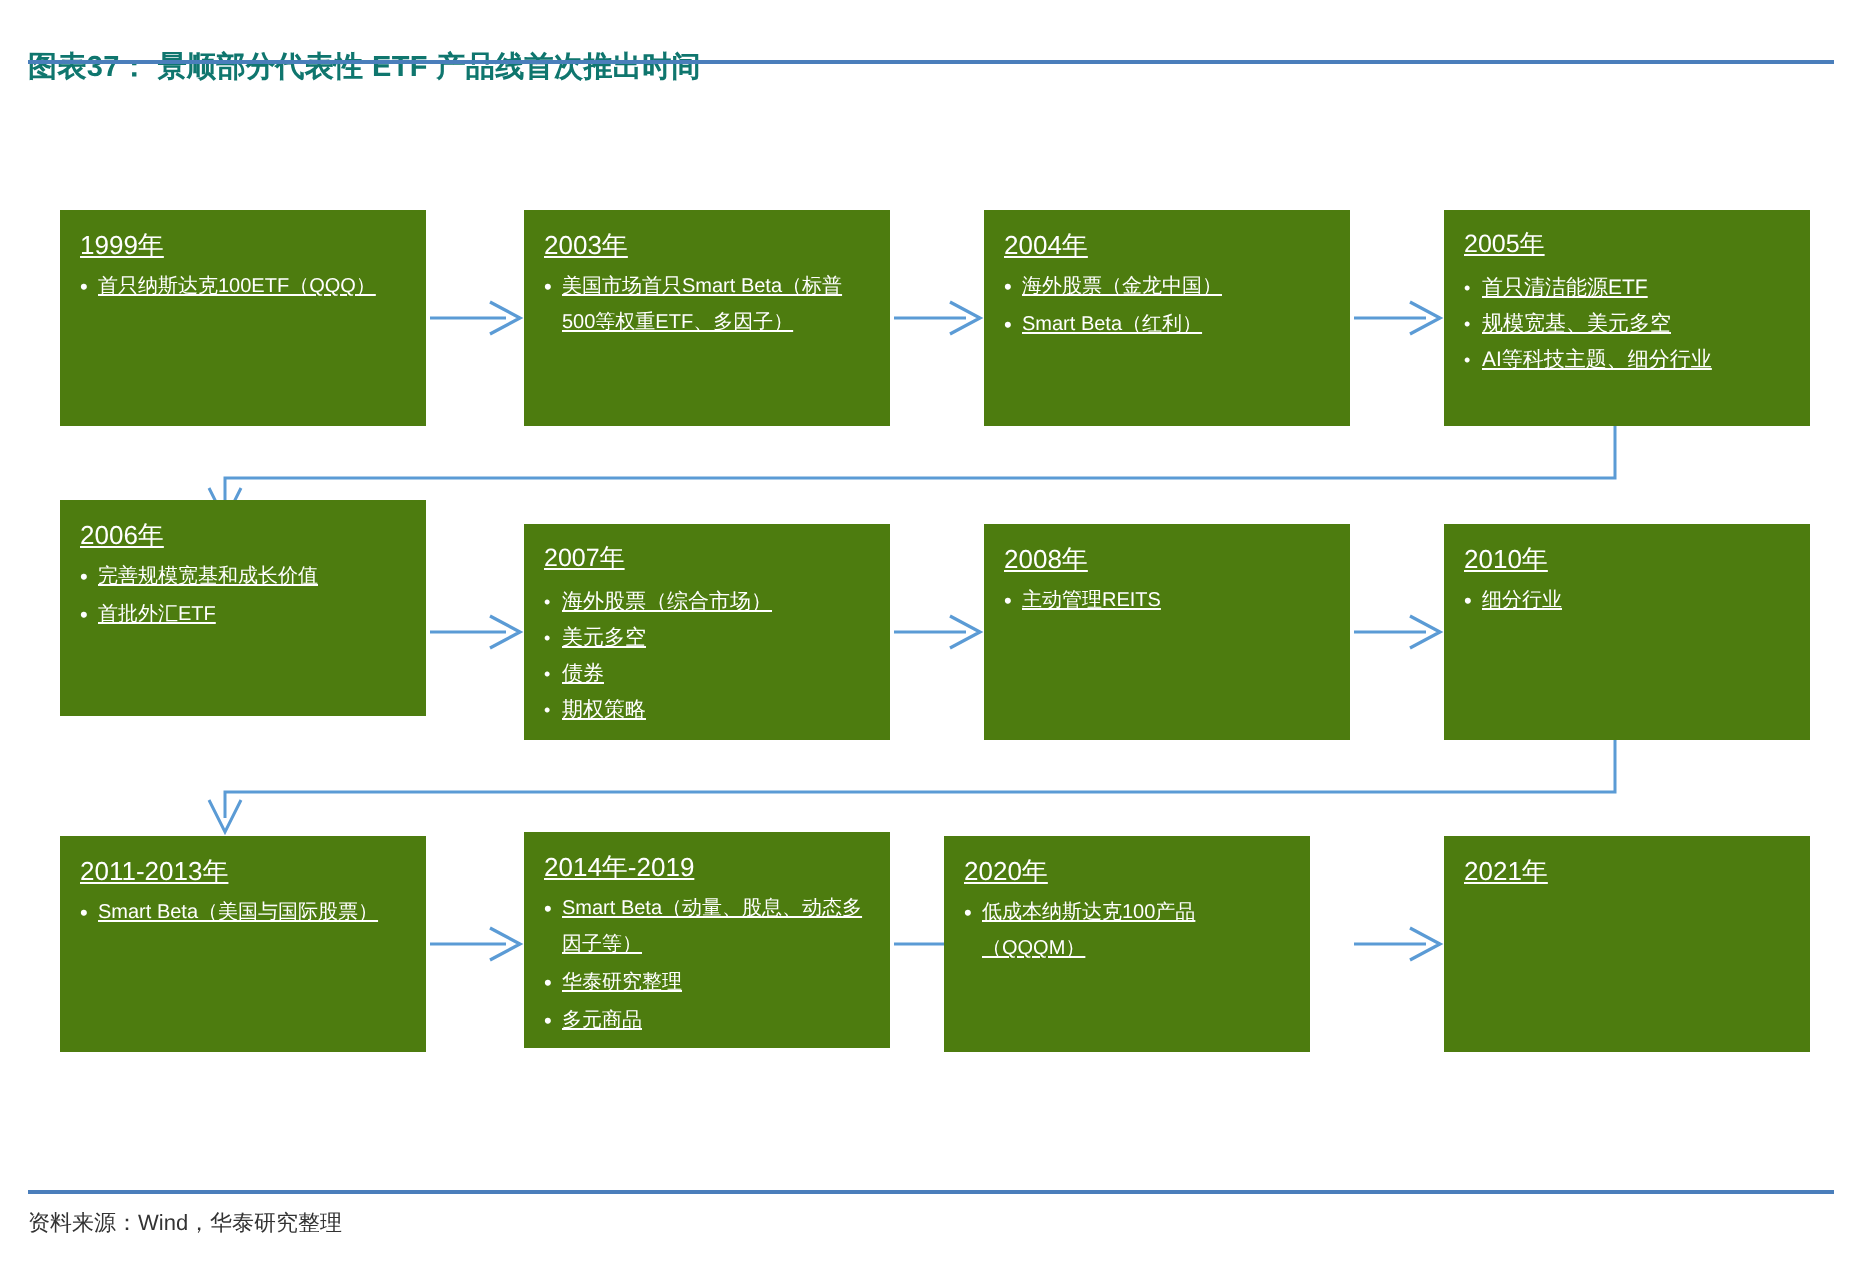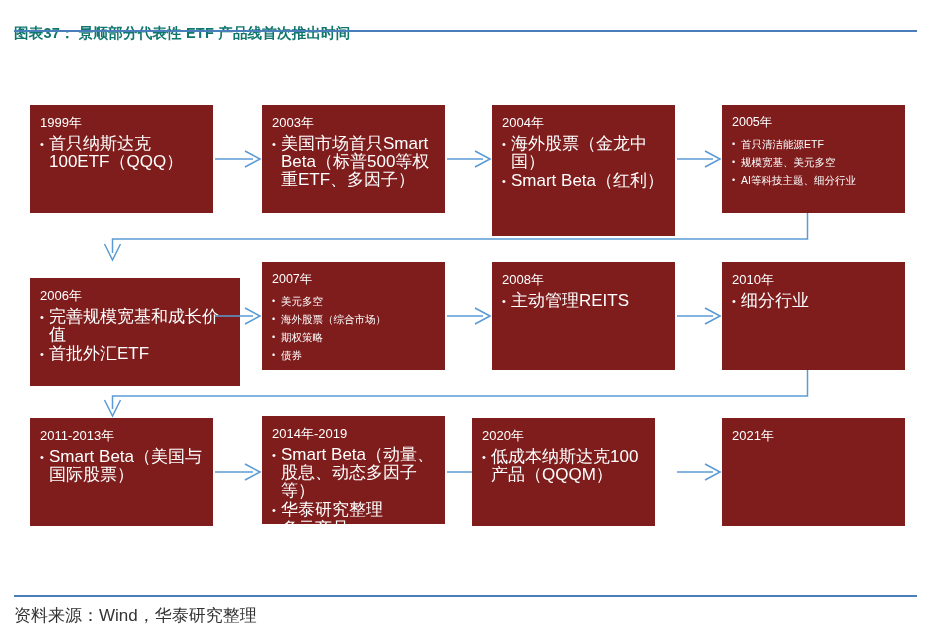--- a/index.html
+++ b/index.html
@@ -41,57 +41,58 @@
     left: 14px;
     top: 595px;
     width: 903px;
     height: 1.5px;
     background: #4a7ebb;
   }
   .source-note {
     position: absolute;
     left: 14px;
     top: 604px;
-    font-size: 17px;
+    font-size: 11px;
     color: #333333;
     white-space: nowrap;
   }
 
   
   .flow {
     position: absolute;
     left: 0;
     top: 0;
     width: 931px;
     height: 631px;
   }
 
   .node {
     position: absolute;
-    background: #7f1d1d;
+    background: #4d7c0f;
     color: #ffffff;
     box-sizing: border-box;
     padding: 9px 10px 9px 10px;
     overflow: hidden;
+    text-decoration: underline;
   }
   .node .year {
     font-size: 13px;
     line-height: 17px;
     margin-bottom: 4px;
     white-space: nowrap;
   }
   .node ul {
     list-style: none;
     margin: 0;
     padding: 0;
   }
   .node li {
     position: relative;
     padding-left: 9px;
-    font-size: 17px;
+    font-size: 10px;
     line-height: 18px;
     margin-bottom: 1px;
   }
   .node li::before {
     content: "\2022";
     position: absolute;
     left: 0;
     top: 0;
     font-size: 11px;
   }
@@ -140,21 +141,21 @@
       <ul>
         <li>美国市场首只Smart Beta（标普500等权重ETF、多因子）</li>
       </ul>
     </div>
     <div class="h-arrow" style="left: 445px; top: 148px; width: 47px;">
       <svg width="47" height="22" viewBox="0 0 47 22">
         <path d="M2 11 H 38" stroke="#5b9bd5" stroke-width="1.6" fill="none"></path>
         <path d="M 30 3 L 45 11 L 30 19" stroke="#5b9bd5" stroke-width="1.6" fill="none" stroke-linejoin="miter"></path>
       </svg>
     </div>
-    <div class="node" style="left: 492px; top: 105px; width: 183px; height: 131px;">
+    <div class="node" style="left: 492px; top: 105px; width: 183px; height: 108px;">
       <div class="year">2004年</div>
       <ul>
         <li>海外股票（金龙中国）</li>
         <li>Smart Beta（红利）</li>
       </ul>
     </div>
     <div class="h-arrow" style="left: 675px; top: 148px; width: 47px;">
       <svg width="47" height="22" viewBox="0 0 47 22">
         <path d="M2 11 H 38" stroke="#5b9bd5" stroke-width="1.6" fill="none"></path>
         <path d="M 30 3 L 45 11 L 30 19" stroke="#5b9bd5" stroke-width="1.6" fill="none" stroke-linejoin="miter"></path>
@@ -167,40 +168,40 @@
         <li>规模宽基、美元多空</li>
         <li>AI等科技主题、细分行业</li>
       </ul>
     </div>
     <div class="v-connector" style="left: 0px; top: 213px; width: 821.5px; height: 53px;">
       <svg width="821.5" height="53" viewBox="0 0 821.5 53">
         <path d="M 807.5 0 V 26 H 112.5 V 40" stroke="#5b9bd5" stroke-width="1.5" fill="none"></path>
         <path d="M 104.5 31 L 112.5 47 L 120.5 31" stroke="#5b9bd5" stroke-width="1.5" fill="none" stroke-linejoin="miter"></path>
       </svg>
     </div>
-    <div class="node" style="left: 30px; top: 278px; width: 210px; height: 108px;">
+    <div class="node" style="left: 30px; top: 250px; width: 183px; height: 108px;">
       <div class="year">2006年</div>
       <ul>
         <li>完善规模宽基和成长价值</li>
         <li>首批外汇ETF</li>
       </ul>
     </div>
     <div class="h-arrow" style="left: 213px; top: 305px; width: 49px;">
       <svg width="49" height="22" viewBox="0 0 49 22">
         <path d="M2 11 H 40" stroke="#5b9bd5" stroke-width="1.6" fill="none"></path>
         <path d="M 32 3 L 47 11 L 32 19" stroke="#5b9bd5" stroke-width="1.6" fill="none" stroke-linejoin="miter"></path>
       </svg>
     </div>
     <div class="node dense" style="left: 262px; top: 262px; width: 183px; height: 108px;">
       <div class="year">2007年</div>
       <ul>
+        <li>海外股票（综合市场）</li>
         <li>美元多空</li>
-        <li>海外股票（综合市场）</li>
+        <li>债券</li>
         <li>期权策略</li>
-        <li>债券</li>
       </ul>
     </div>
     <div class="h-arrow" style="left: 445px; top: 305px; width: 47px;">
       <svg width="47" height="22" viewBox="0 0 47 22">
         <path d="M2 11 H 38" stroke="#5b9bd5" stroke-width="1.6" fill="none"></path>
         <path d="M 30 3 L 45 11 L 30 19" stroke="#5b9bd5" stroke-width="1.6" fill="none" stroke-linejoin="miter"></path>
       </svg>
     </div>
     <div class="node" style="left: 492px; top: 262px; width: 183px; height: 108px;">
       <div class="year">2008年</div>

